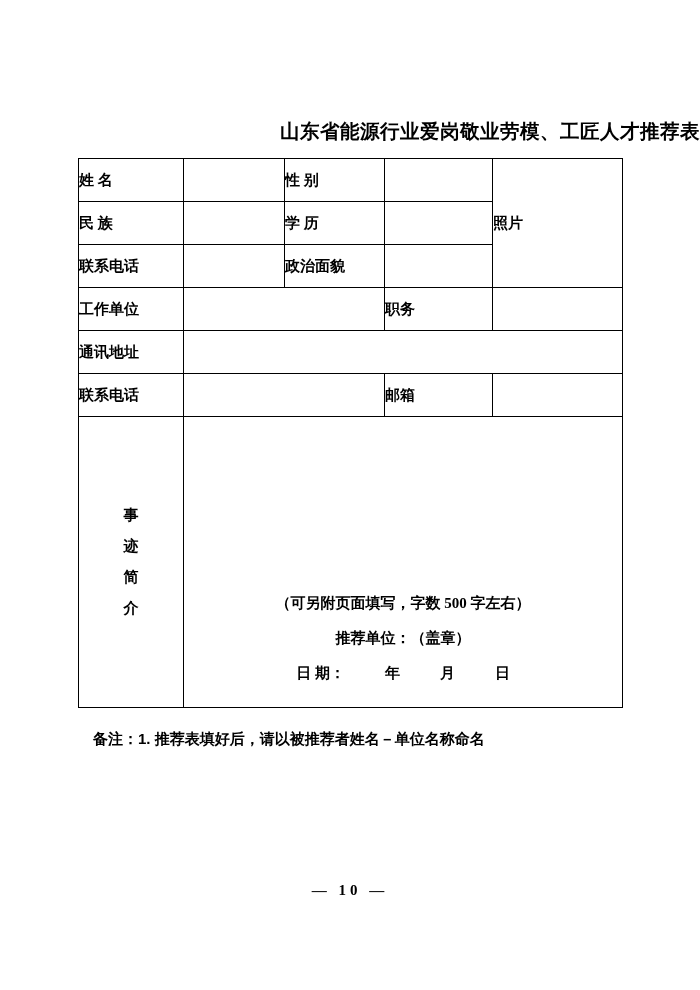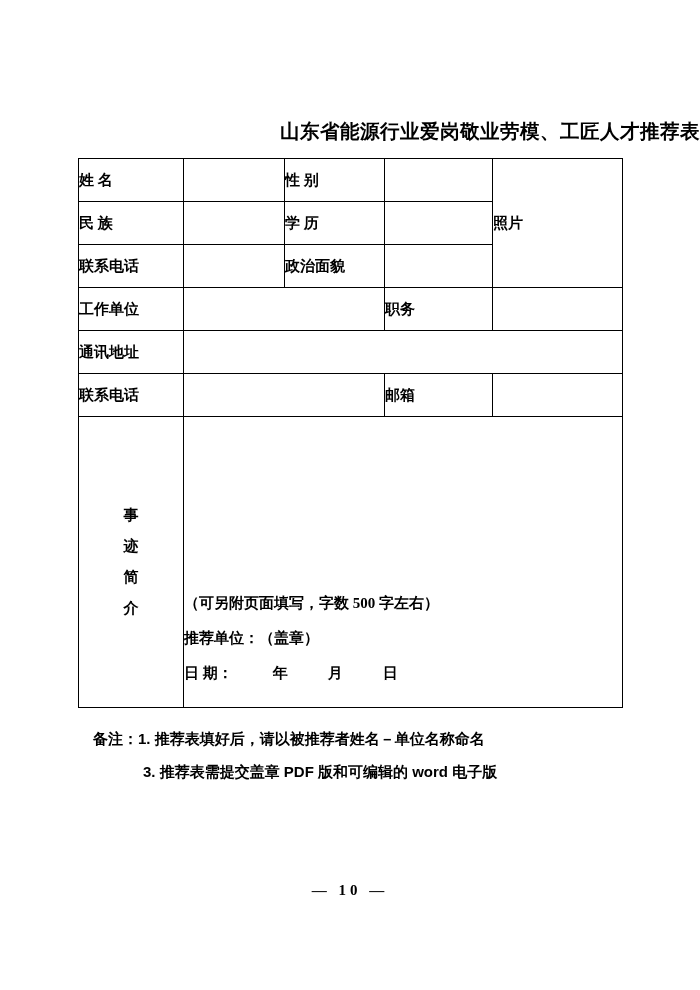--- a/index.html
+++ b/index.html
@@ -82,20 +82,21 @@
   .deeds-body {
     position: relative;
     height: 290px;
     vertical-align: bottom;
   }
   .deeds-inner {
     position: absolute;
     left: 0;
     right: 0;
     bottom: 24px;
+    text-align: center;
     font-weight: bold;
     font-size: 15px;
   }
   .deeds-inner div {
     margin-bottom: 16px;
   }
   .deeds-inner div:last-child {
     margin-bottom: 0;
   }
   .date-line span {
@@ -197,18 +198,17 @@
               <span>日  期：</span><span class="d-gap1"></span><span>年</span><span class="d-gap2"></span><span>月</span><span class="d-gap2"></span><span>日</span>
             </div>
           </div>
         </td>
       </tr>
     </tbody>
   </table>
 
   <div class="notes">
     <div class="n1">备注：1. 推荐表填好后，请以被推荐者姓名－单位名称命名</div>
-    <div class="n3">3. 推荐表需提交盖章 PDF 版和可编辑的 word 电子版</div>
   </div>
 
   <div class="footer">— 10 —</div>
 
 </div>
 
 </body></html>

